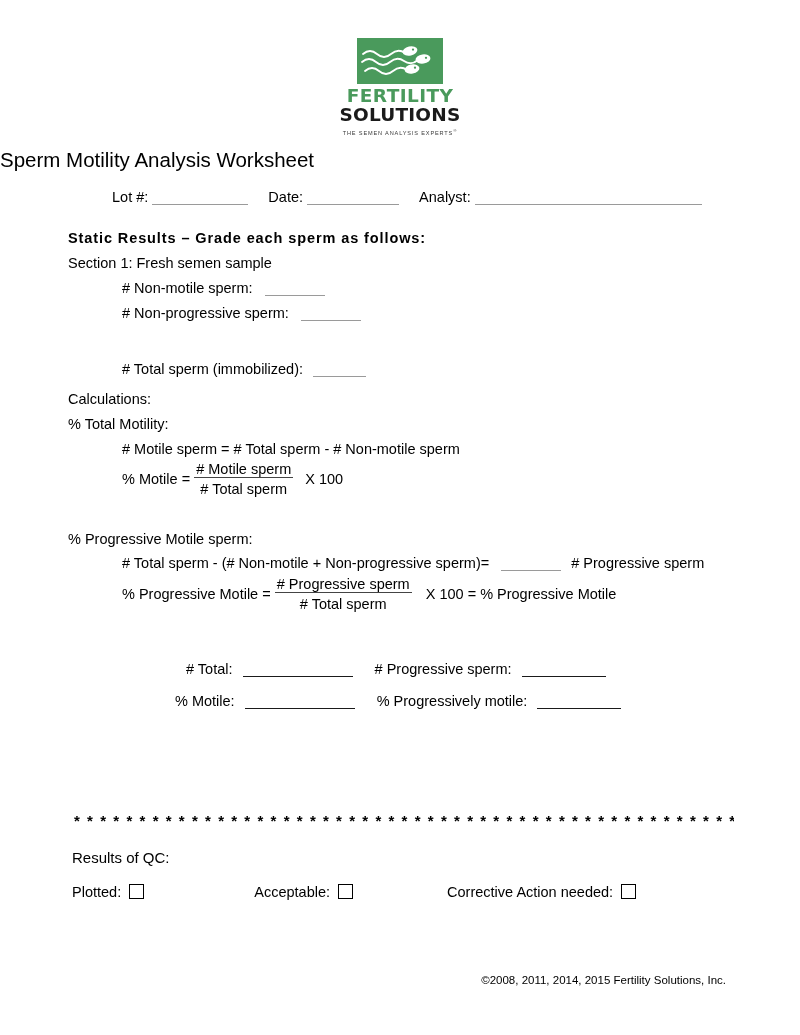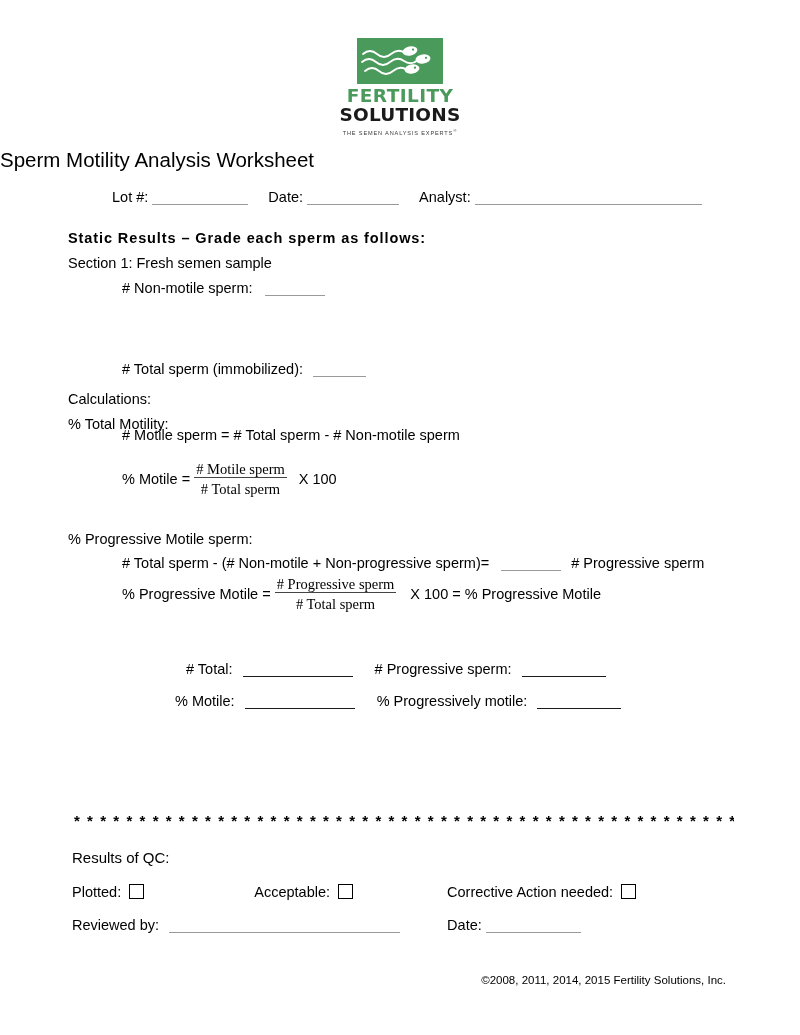--- a/index.html
+++ b/index.html
@@ -108,21 +108,20 @@
     font-weight: bold;
     letter-spacing: 0.9px;
     font-size: 14.5px;
   }
 
   
   .frac {
     display: inline-block;
     vertical-align: middle;
     text-align: center;
-    font-family: Liberation Serif, serif;
   }
   .frac .num { font-size: 14.5px; padding: 0 2px 2px 2px; }
   .frac .bar {
     border-top: 1.6px solid #444;
     margin: 0 0 2px 0;
   }
   .frac .den { font-size: 14.5px; padding: 2px 2px 0 2px; }
 
   .inline-mid { display: inline-block; vertical-align: middle; }
 
@@ -204,31 +203,35 @@
 
   <div class="row bold-head" style="left:68px; top:231px;">Static Results – Grade each sperm as follows:</div>
 
   <div class="row" style="left:68px; top:256px;">Section 1: Fresh semen sample</div>
 
   <div class="row" style="left:122px; top:281px;">
     <span class="lbl"># Non-motile sperm:</span>
     <span class="blank" style="width:60px; margin-left:8px;"></span>
   </div>
 
+  <div class="row" style="left:122px; top:306px;">
+    <span class="lbl"># Non-progressive sperm:</span>
+    <span class="blank" style="width:60px; margin-left:8px;"></span>
+  </div>
 
 
   <div class="row" style="left:122px; top:362px;">
     <span class="lbl"># Total sperm (immobilized):</span>
     <span class="blank" style="width:53px; margin-left:6px;"></span>
   </div>
 
   <div class="row" style="left:68px; top:392px;">Calculations:</div>
   <div class="row" style="left:68px; top:417px;">% Total Motility:</div>
 
-  <div class="row" style="left:122px; top:428px;"># Motile sperm = # Total sperm - # Non-motile sperm</div>
+  <div class="row" style="left:122px; top:442px;"># Motile sperm = # Total sperm - # Non-motile sperm</div>
 
   <div class="row" style="left:122px; top:462px;">
     <span class="inline-mid">% Motile =</span>
     <span class="frac">
       <span class="num"># Motile sperm</span>
       <span class="bar" style="display:block;"></span>
       <span class="den" style="display:block;"># Total sperm</span>
     </span>
     <span class="inline-mid" style="margin-left:8px;">X 100</span>
   </div>
@@ -271,22 +274,16 @@
 
   <div class="row" style="left:72px; top:884px;">
     <span class="lbl">Plotted:</span>
     <span class="cbox"></span>
     <span class="lbl" style="margin-left:106px;">Acceptable:</span>
     <span class="cbox"></span>
     <span class="lbl" style="margin-left:90px;">Corrective Action needed:</span>
     <span class="cbox"></span>
   </div>
 
-  <div class="row" style="left:72px; top:918px;">
-    <span class="lbl">Reviewed by:</span>
-    <span class="blank" style="width:231px; margin-left:6px;"></span>
-    <span class="lbl" style="margin-left:43px;">Date:</span>
-    <span class="blank" style="width:95px;"></span>
-  </div>
 
   <div class="footer">©2008, 2011, 2014, 2015 Fertility Solutions, Inc.</div>
 
 </div>
 
 </body></html>

